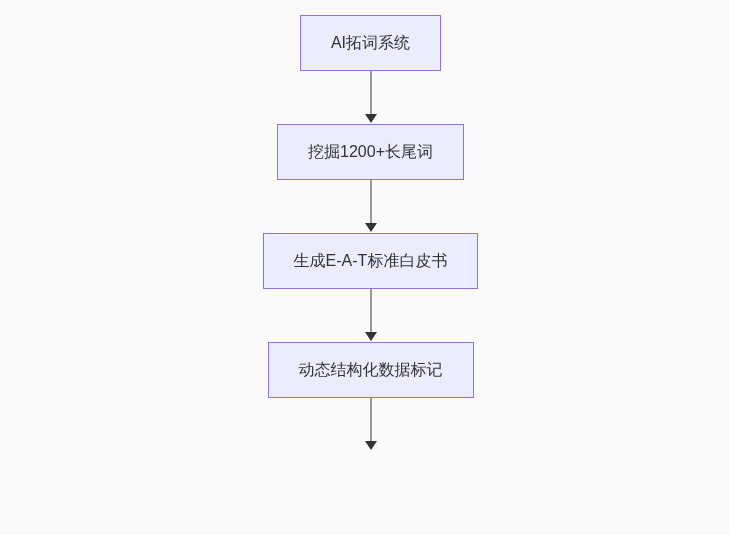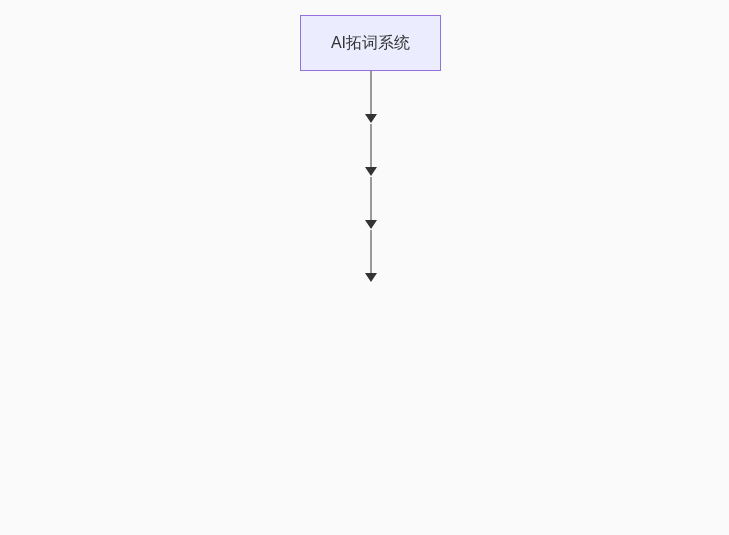--- a/index.html
+++ b/index.html
@@ -63,32 +63,41 @@
 
   <div class="flow-node">
     <span>AI拓词系统</span>
   </div>
 
   <div class="flow-arrow">
     <div class="line"></div>
     <div class="head"></div>
   </div>
 
+  <div class="flow-node">
+    <span>挖掘1200+长尾词</span>
+  </div>
 
   <div class="flow-arrow">
     <div class="line"></div>
     <div class="head"></div>
   </div>
 
+  <div class="flow-node">
+    <span>生成E-A-T标准白皮书</span>
+  </div>
 
   <div class="flow-arrow">
     <div class="line"></div>
     <div class="head"></div>
   </div>
 
+  <div class="flow-node">
+    <span>动态结构化数据标记</span>
+  </div>
 
   <div class="flow-arrow">
     <div class="line"></div>
     <div class="head"></div>
   </div>
 
 
 </div>
 
 </body></html>

